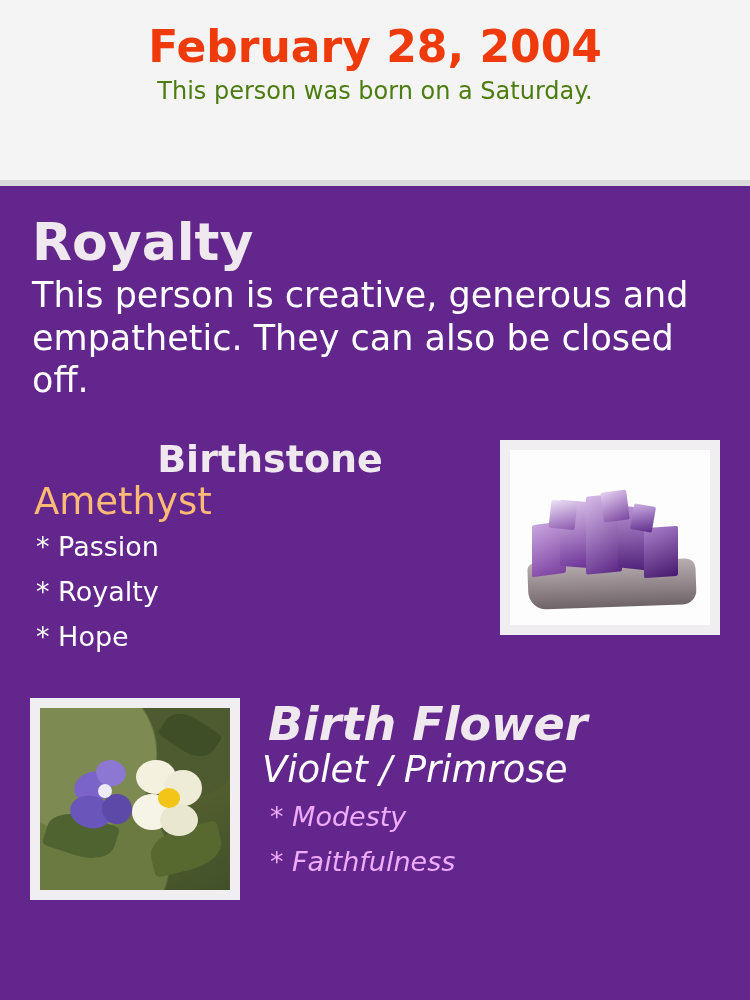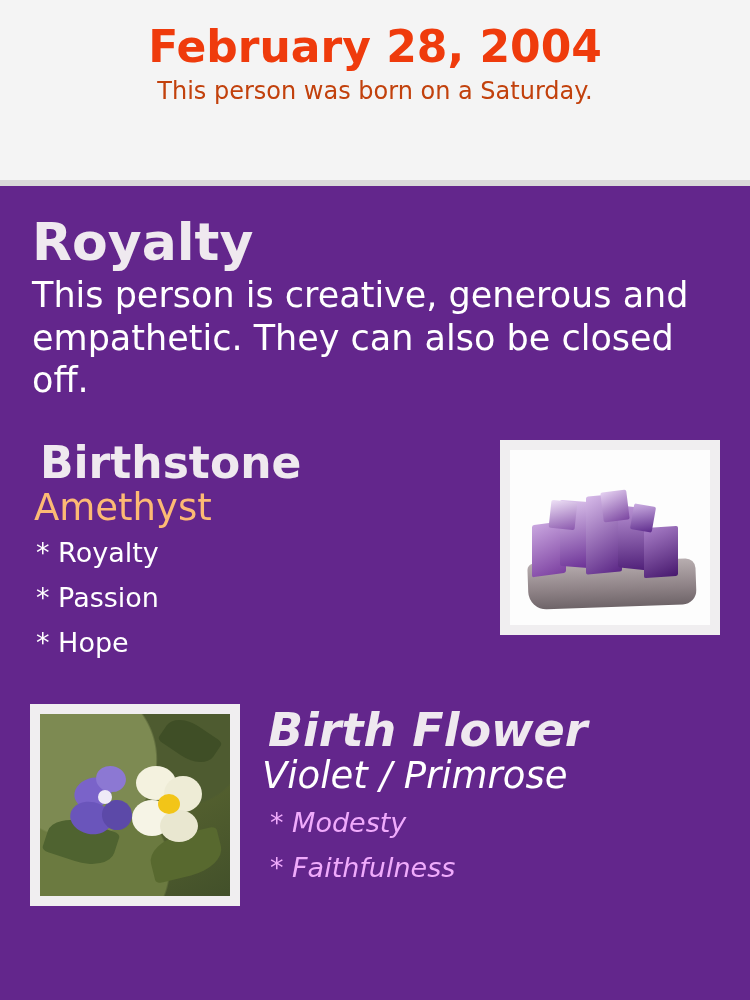--- a/index.html
+++ b/index.html
@@ -37,21 +37,21 @@
     letter-spacing: 0px;
   }
   .header-sub {
     font-size: 29px;
     color: #2b2b2b;
     margin-top: 10px;
     line-height: 1.1;
   }
   .header-note {
     font-size: 24px;
-    color: #c2410c;
+    color: #4d7c0f;
     margin-top: 8px;
     line-height: 1.1;
   }
   .divider {
     height: 6px;
     background: #d9d9d9;
     width: 100%;
   }
 
   
@@ -83,25 +83,26 @@
   .stone-row {
     display: flex;
     align-items: flex-start;
     margin-top: 38px;
   }
   .stone-text {
     flex: 1 1 auto;
     padding-left: 2px;
   }
   .section-title {
-    font-size: 44px;
+    font-size: 38px;
     font-weight: bold;
     color: #efe9ef;
     line-height: 1.05;
     margin: 0 0 2px 8px;
+    text-align: center;
   }
   .section-sub {
     font-size: 37px;
     color: #fdba74;
     line-height: 1.1;
     margin: 0 0 10px 2px;
   }
   .bullet {
     font-size: 27px;
     color: #ffffff;
@@ -240,22 +241,22 @@
 
   <div class="panel">
 
     <div class="zodiac-name">Royalty</div>
     <div class="zodiac-desc">This person is creative, generous and empathetic. They can also be closed off.</div>
 
     <div class="stone-row">
       <div class="stone-text">
         <div class="section-title">Birthstone</div>
         <div class="section-sub">Amethyst</div>
+        <div class="bullet">* Passion</div>
         <div class="bullet">* Royalty</div>
-        <div class="bullet">* Passion</div>
         <div class="bullet">* Hope</div>
       </div>
       <div class="photo-frame">
         <div class="photo-stone">
           <div class="amethyst">
             <div class="am-base"></div>
             <div class="cryst c1"></div>
             <div class="cryst c2"></div>
             <div class="cryst c3"></div>
             <div class="cryst c4"></div>

